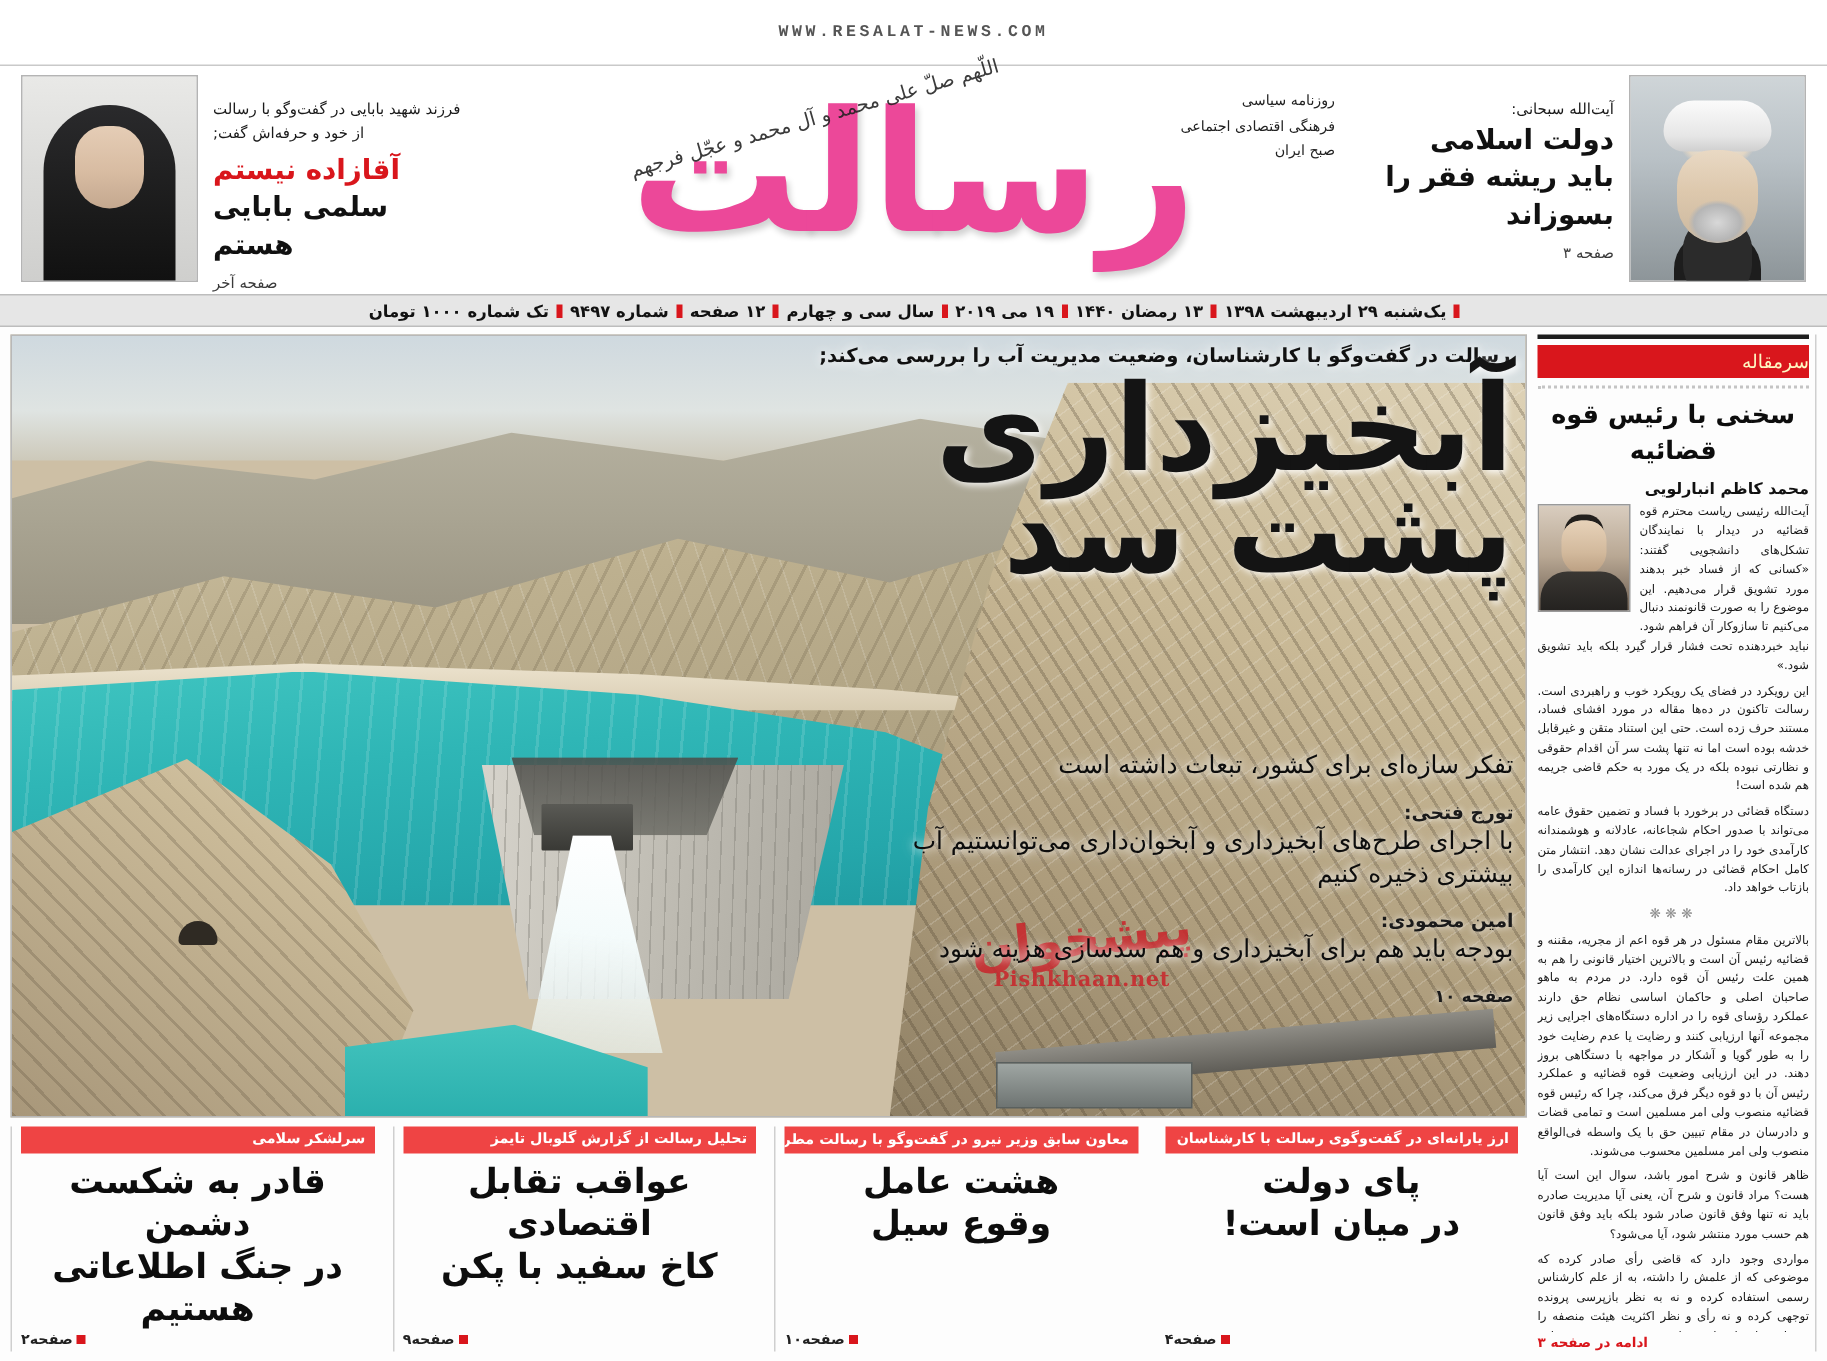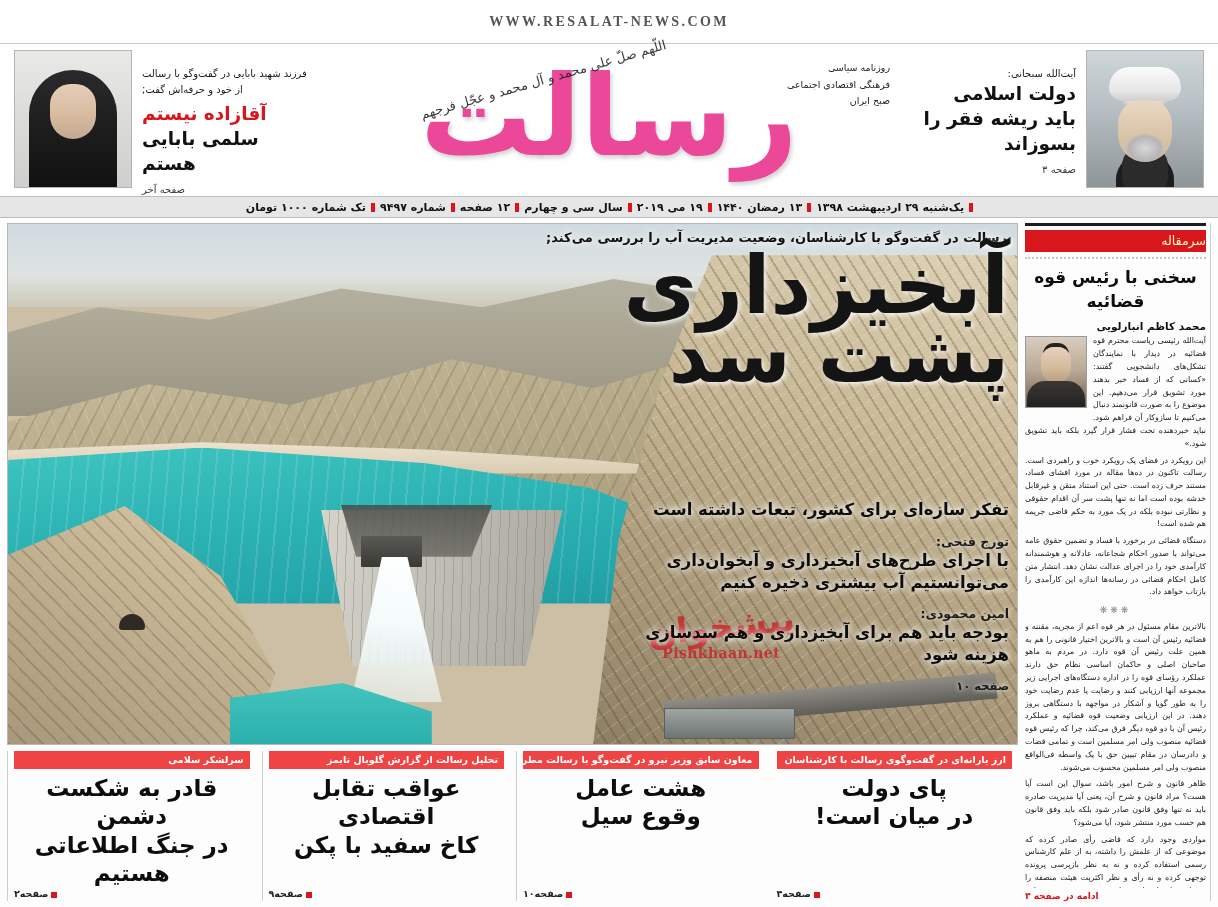--- a/index.html
+++ b/index.html
@@ -27,22 +27,22 @@
   .url-strip {
     height: 44px;
     border-bottom: 1px solid #c9c9c9;
     display: flex;
     align-items: center;
     justify-content: center;
     background: #ffffff;
     flex: 0 0 auto;
   }
   .url-strip .url-text {
-    font-family: Liberation Serif, serif;
-    font-size: 14px;
+    font-family: Liberation Mono, monospace;
+    font-size: 11px;
     letter-spacing: 2.4px;
     color: #555555;
     font-weight: bold;
   }
 
   
   .masthead {
     height: 152px;
     position: relative;
     display: flex;
@@ -513,21 +513,21 @@
   .sub-block { margin-bottom: 13px; }
   .sub-name {
     font-size: 12.5px;
     font-weight: bold;
     color: #1a1a1a;
     margin-bottom: 1px;
     text-shadow: 0 0 5px rgba(255,255,255,.95);
   }
   .sub-text {
     font-size: 16.5px;
-    font-weight: bold;
+    font-weight: normal;
     color: #0d0d0d;
     line-height: 1.32;
     text-shadow: 0 0 6px rgba(255,255,255,.95), 0 0 10px rgba(255,255,255,.8);
   }
   .feat-pageref {
     font-size: 11.5px;
     font-weight: bold;
     color: #1a1a1a;
     text-shadow: 0 0 5px rgba(255,255,255,.95);
     margin-top: 2px;

